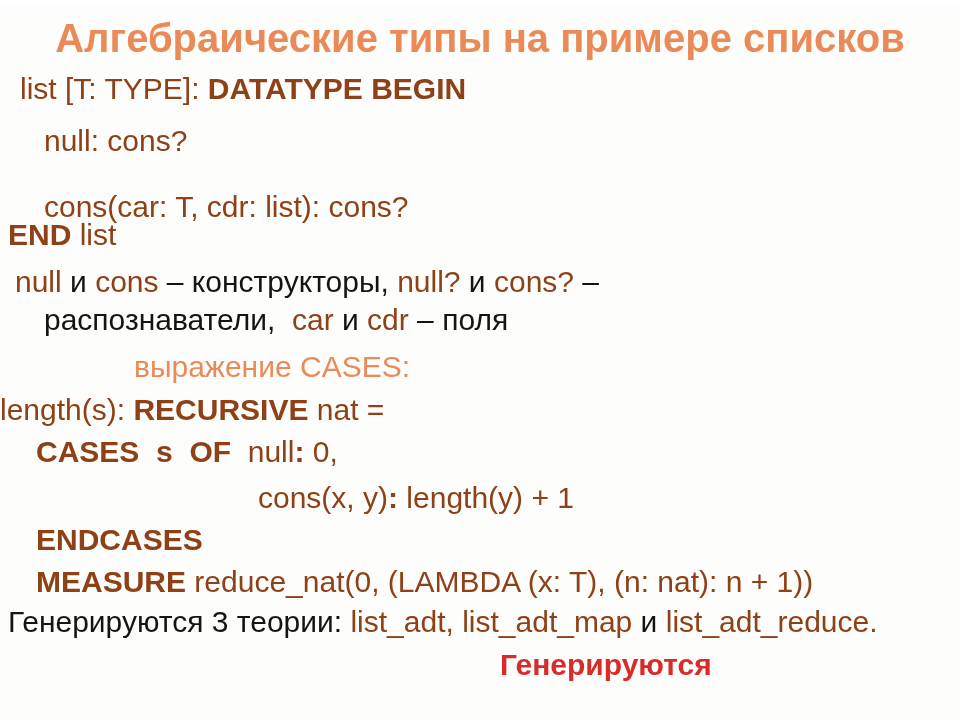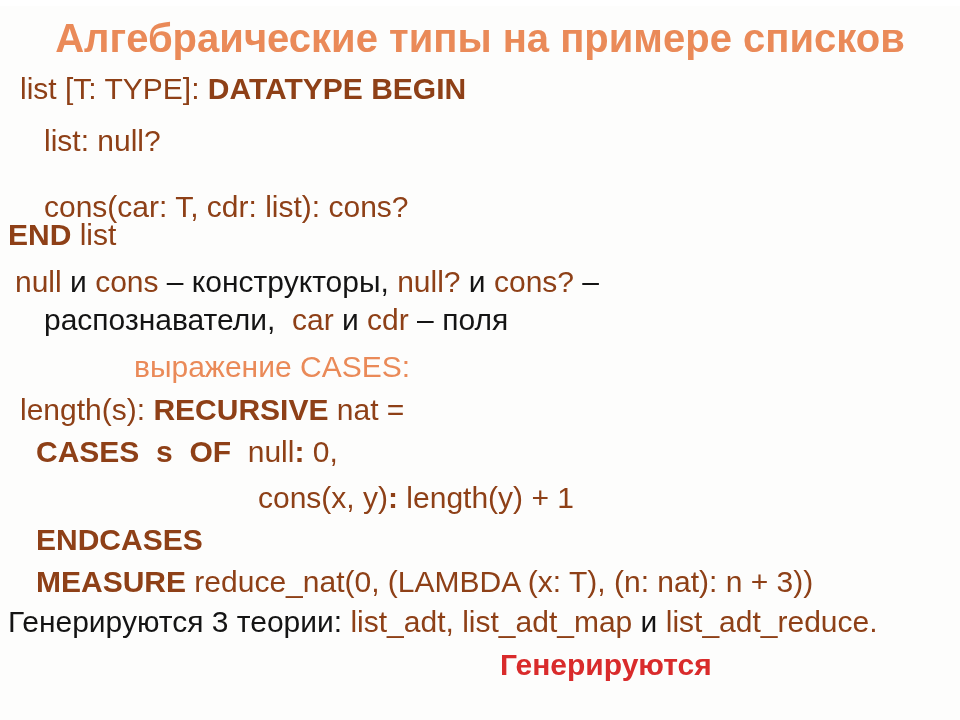--- a/index.html
+++ b/index.html
@@ -37,21 +37,21 @@
   .seg.red    { color: var(--highlight_red, #d92b2b); }
   .seg.bold   { font-weight: bold; }
 
   #line-datatype      { left: 20px;   top: 64px;  }
   #line-null          { left: 44px;  top: 116px; }
   #line-cons          { left: 44px;  top: 182px; }
   #line-end           { left: 8px;   top: 210px; }
   #line-constructors  { left: 15px;   top: 257px; }
   #line-recognizers   { left: 44px;  top: 295px; }
   #line-cases-heading { left: 134px; top: 342px; }
-  #line-length        { left: 20px;   top: 385px; }
+  #line-length        { left: 0;   top: 385px; }
   #line-cases         { left: 36px;  top: 427px; }
   #line-cons-case     { left: 258px; top: 473px; }
   #line-endcases      { left: 36px;  top: 515px; }
   #line-measure       { left: 36px;  top: 557px; }
   #line-theories      { left: 8px;   top: 597px; }
   #line-enumerations  { left: 500px; top: 640px; font-weight: bold; }
 
   .logo {
     position: absolute;
     right: 8px; bottom: 12px;
@@ -73,29 +73,29 @@
 </style>
 </head>
 <body>
 
 <div class="slide">
 
   <h1 class="slide-title">Алгебраические типы на примере списков</h1>
 
   <div id="slide-body">
       <div class="line" id="line-datatype"><span class="seg code">list [T: TYPE]: </span><span class="seg code bold">DATATYPE BEGIN</span></div>
-      <div class="line" id="line-null"><span class="seg code">list: null?</span></div>
+      <div class="line" id="line-null"><span class="seg code">null: cons?</span></div>
       <div class="line" id="line-cons"><span class="seg code">cons(car: T, cdr: list): cons?</span></div>
       <div class="line" id="line-end"><span class="seg code bold">END</span><span class="seg code"> list</span></div>
       <div class="line" id="line-constructors"><span class="seg code">null</span><span class="seg plain"> и </span><span class="seg code">cons</span><span class="seg plain"> – конструкторы, </span><span class="seg code">null?</span><span class="seg plain"> и </span><span class="seg code">cons?</span><span class="seg plain"> –</span></div>
       <div class="line" id="line-recognizers"><span class="seg plain">распознаватели,  </span><span class="seg code">car</span><span class="seg plain"> и </span><span class="seg code">cdr</span><span class="seg plain"> – поля</span></div>
       <div class="line" id="line-cases-heading"><span class="seg accent">выражение CASES:</span></div>
       <div class="line" id="line-length"><span class="seg code">length(s): </span><span class="seg code bold">RECURSIVE</span><span class="seg code"> nat =</span></div>
       <div class="line" id="line-cases"><span class="seg code bold">CASES  s  OF</span><span class="seg code">  null</span><span class="seg code bold">:</span><span class="seg code"> 0,</span></div>
       <div class="line" id="line-cons-case"><span class="seg code">cons(x, y)</span><span class="seg code bold">:</span><span class="seg code"> length(y) + 1</span></div>
       <div class="line" id="line-endcases"><span class="seg code bold">ENDCASES</span></div>
-      <div class="line" id="line-measure"><span class="seg code bold">MEASURE</span><span class="seg code"> reduce_nat(0, (LAMBDA (x: T), (n: nat): n + 3))</span></div>
+      <div class="line" id="line-measure"><span class="seg code bold">MEASURE</span><span class="seg code"> reduce_nat(0, (LAMBDA (x: T), (n: nat): n + 1))</span></div>
       <div class="line" id="line-theories"><span class="seg plain">Генерируются 3 теории: </span><span class="seg code">list_adt, list_adt_map</span><span class="seg plain"> и </span><span class="seg code">list_adt_reduce.</span></div>
       <div class="line" id="line-enumerations"><span class="seg red bold">Генерируются</span></div>
     </div>
 
 
 </div>
 
 </body></html>

